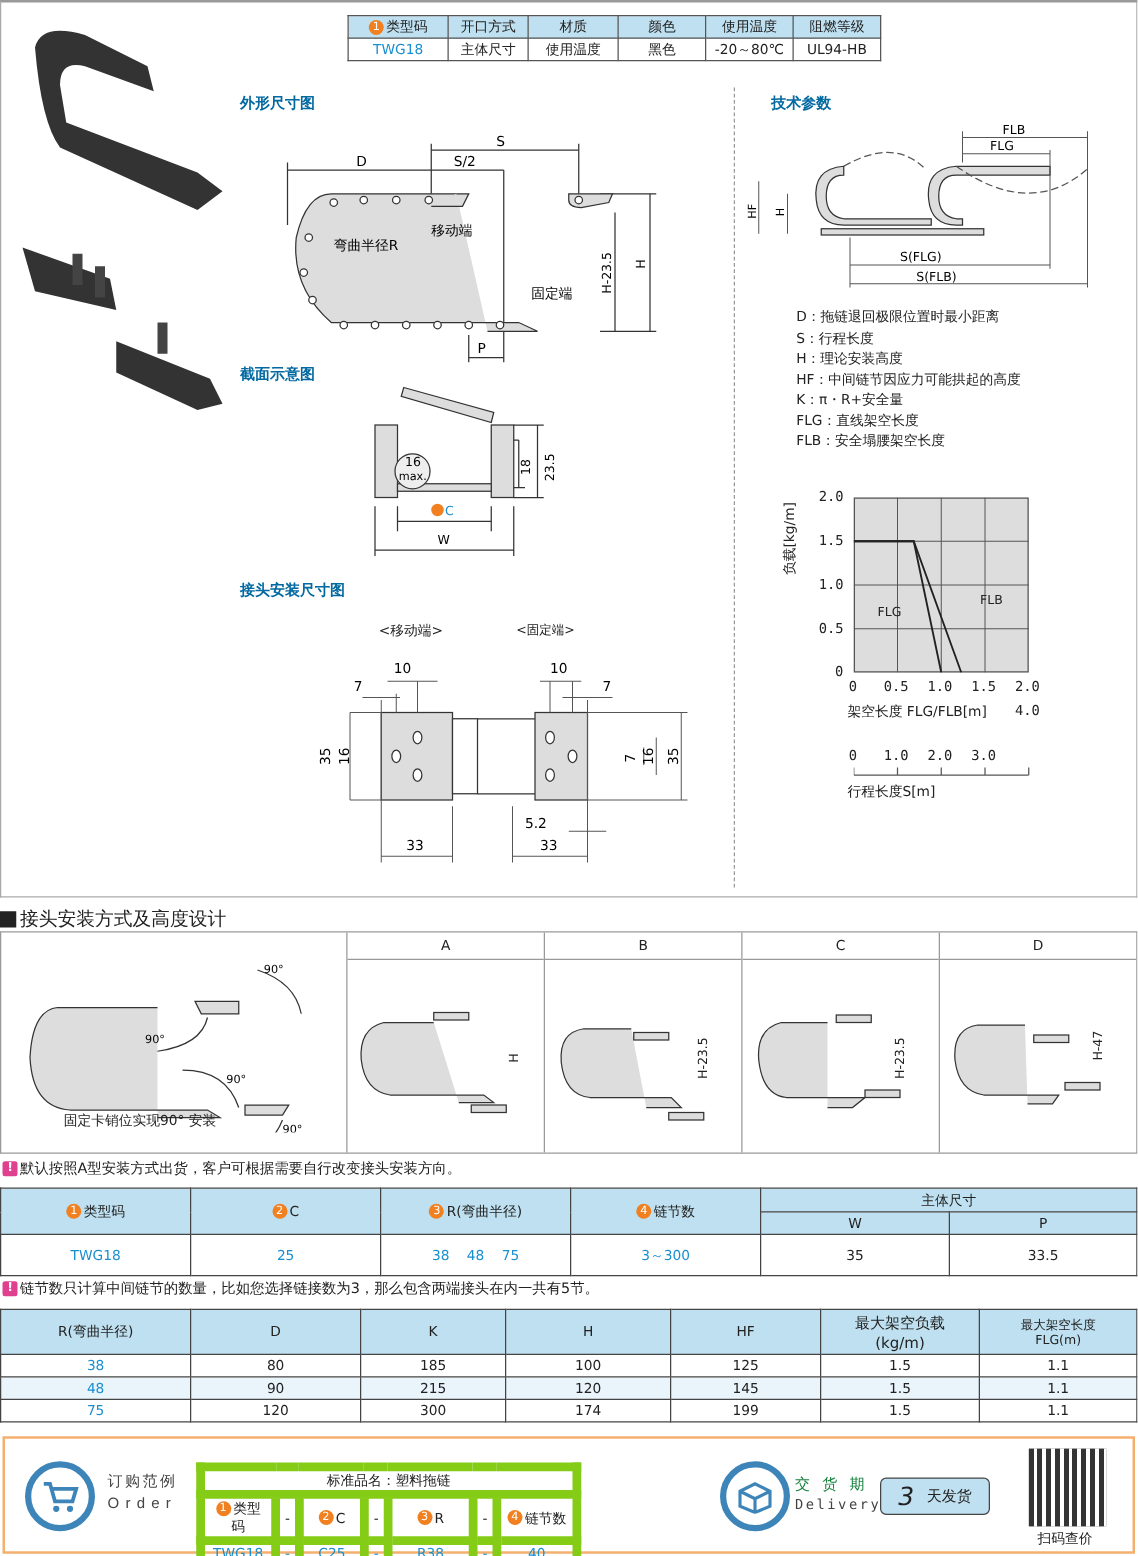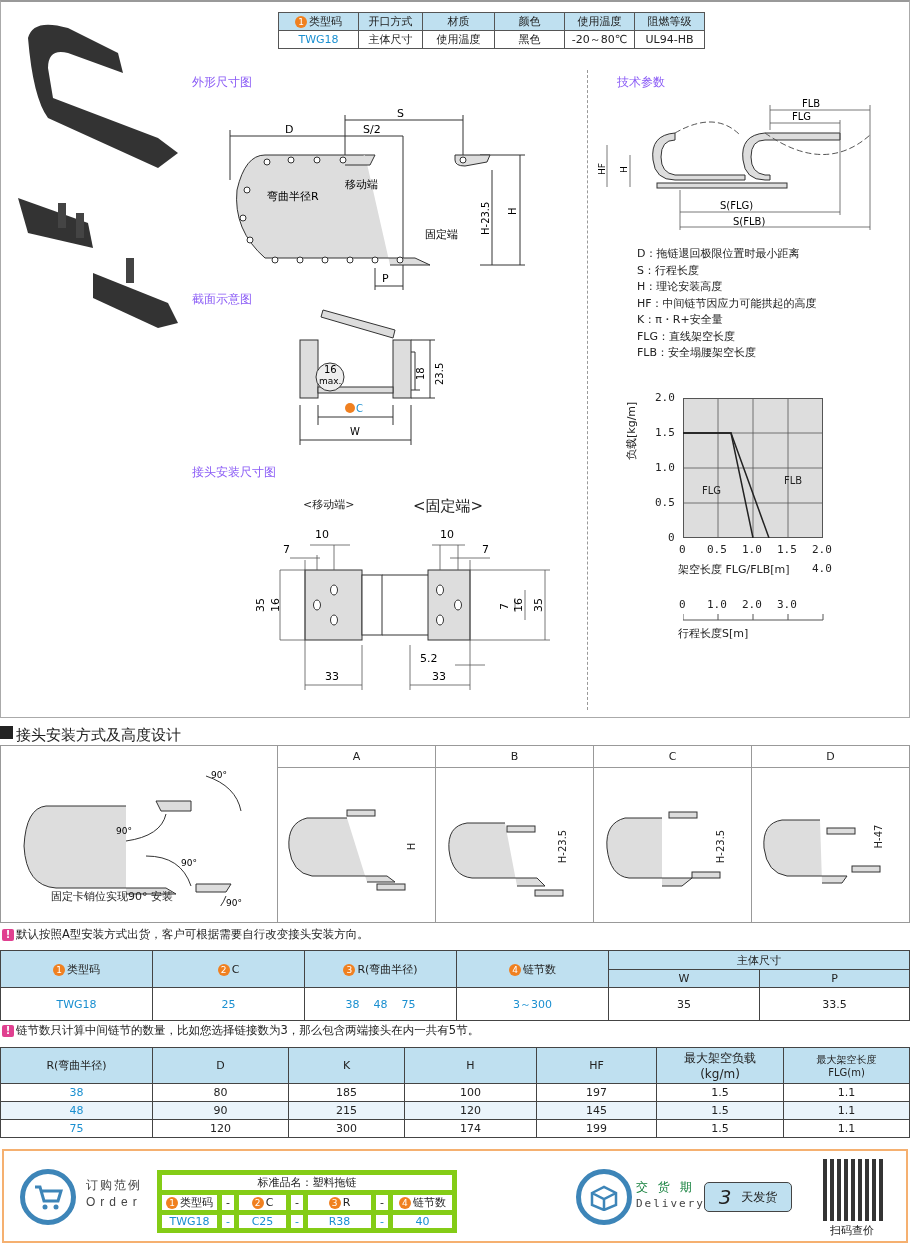--- a/index.html
+++ b/index.html
@@ -4,39 +4,39 @@
 <style>
   *{box-sizing:border-box;margin:0;padding:0}
   body{width:910px;height:1245px;background:#fff;font-family:"DejaVu Sans","Liberation Sans",sans-serif;color:#222;position:relative;overflow:hidden;font-size:11px}
   .abs{position:absolute}
   .topframe{left:0;top:0;width:910px;height:718px;border:1px solid #aaa;border-top:2px solid #999}
   .specs{left:278px;top:12px;border-collapse:collapse;font-size:11px}
   .specs td{border:1px solid #555;text-align:center;height:18px;padding:0 4px}
   .specs tr.h td{background:#bfe0f0;font-weight:normal}
   .blue{color:#1a8fd0}
   .num{display:inline-block;width:12px;height:12px;border-radius:50%;background:#f08020;color:#fff;font-size:9px;line-height:12px;text-align:center;margin-right:2px;vertical-align:middle}
-  .sect-title{font-size:12px;font-weight:normal;color:#8b5cf6}
+  .sect-title{font-size:12px;font-weight:bold;color:#0369a1}
   .vsep{left:587px;top:70px;width:0;height:640px;border-left:1px dashed #999}
   .legend div{font-size:11px;line-height:16.5px}
   .grid{left:683px;top:398px;width:140px;height:140px;background:#ddd;border:1px solid #555}
   .tick{font-size:11px;font-family:"DejaVu Sans Mono",monospace}
-  .h2{left:0;top:726px;font-size:15px;display:flex;align-items:flex-start}
+  .h2{left:0;top:726px;font-size:15px;display:flex;align-items:center}
   .h2 .sq{width:13px;height:13px;background:#222;margin-right:3px;display:inline-block}
   .mount{left:0;top:745px;width:910px;height:178px;border:1px solid #999}
   .mcol{position:absolute;top:0;height:176px;border-left:1px solid #999}
   .mcol .mh{height:22px;border-bottom:1px solid #999;text-align:center;line-height:22px;font-size:11px}
   .note{font-size:11.5px;display:flex;align-items:center}
   .note .ex{display:inline-block;width:12px;height:12px;background:#e04090;color:#fff;font-size:10px;line-height:12px;text-align:center;margin-right:2px;border-radius:2px;font-weight:bold}
   table.dt{position:absolute;border-collapse:collapse;font-size:11px;width:910px;left:0}
   table.dt td{border:1px solid #444;text-align:center}
   table.dt tr.hd td{background:#bfe0f0}
   table.dt tr.alt td{background:#eaf4fb}
   .order{left:2px;top:1149px;width:906px;height:94px;border:2px solid #f5b070}
   .ordertbl{position:absolute;left:153px;top:19px;border-collapse:collapse;font-size:11px}
-  .ordertbl td{border:5px solid #84cc16;text-align:center;height:17px;padding:0 4px}
+  .ordertbl td{border:7px solid #84cc16;text-align:center;height:17px;padding:0 4px}
   .circ{position:absolute;width:56px;height:56px;border-radius:50%;border:5px solid #3d85b8;display:flex;align-items:center;justify-content:center;color:#3d85b8}
   .days{position:absolute;left:700px;top:31px;width:88px;height:30px;border:1px solid #444;border-radius:5px;background:#bfe0f0;display:flex;align-items:center;justify-content:center;gap:10px}
   .qr{position:absolute;left:819px;top:8px;width:62px;height:62px;background:
      repeating-linear-gradient(90deg,#111 0 4px,#fff 4px 7px),#111;opacity:.85}
 </style>
 </head>
 <body>
 
 <div class="abs topframe"></div>
 
@@ -147,21 +147,21 @@
   <text x="29" y="68" font-size="10">16</text>
   <text x="24" y="79" font-size="9">max.</text>
   <text transform="translate(129,75) rotate(-90)" font-size="10">18</text>
   <text transform="translate(148,80) rotate(-90)" font-size="10">23.5</text>
   <circle cx="55" cy="103" r="5" fill="#f08020"></circle>
   <text x="61" y="107" font-size="10" fill="#1a8fd0">C</text>
   <text x="55" y="130" font-size="10">W</text>
 </svg>
 
 <div class="abs" style="left:303px;top:497px;font-size:11px">&lt;移动端&gt;</div>
-<div class="abs" style="left:413px;top:497px;font-size:15px">&lt;固定端&gt;</div>
+<div class="abs" style="left:413px;top:497px;font-size:10px">&lt;固定端&gt;</div>
 <svg class="abs" style="left:250px;top:520px" width="320" height="180">
   <rect x="55" y="50" width="57" height="70" fill="#ddd" stroke="#333"></rect>
   <rect x="112" y="55" width="20" height="60" fill="#fff" stroke="#333"></rect>
   <rect x="178" y="50" width="42" height="70" fill="#ddd" stroke="#333"></rect>
   <line x1="132" y1="55" x2="178" y2="55" stroke="#333"></line>
     <line x1="132" y1="115" x2="178" y2="115" stroke="#333"></line>
   <g fill="#fff" stroke="#333">
       <ellipse cx="67" cy="85" rx="3.5" ry="5"></ellipse>
       <ellipse cx="84" cy="70" rx="3.5" ry="5"></ellipse>
       <ellipse cx="84" cy="100" rx="3.5" ry="5"></ellipse>
@@ -383,21 +383,21 @@
     <td style="width:127px;white-space:pre-line;font-size:12px">最大架空负载
 (kg/m)</td>
     <td style="white-space:pre-line;font-size:10px">最大架空长度
 FLG(m)</td>
   </tr>
   <tr style="height:18px">
     <td class="blue">38</td>
         <td>80</td>
         <td>185</td>
         <td>100</td>
-        <td>197</td>
+        <td>125</td>
         <td>1.5</td>
         <td>1.1</td>
   </tr>
   <tr class="alt" style="height:18px">
     <td class="blue">48</td>
         <td>90</td>
         <td>215</td>
         <td>120</td>
         <td>145</td>
         <td>1.5</td>

